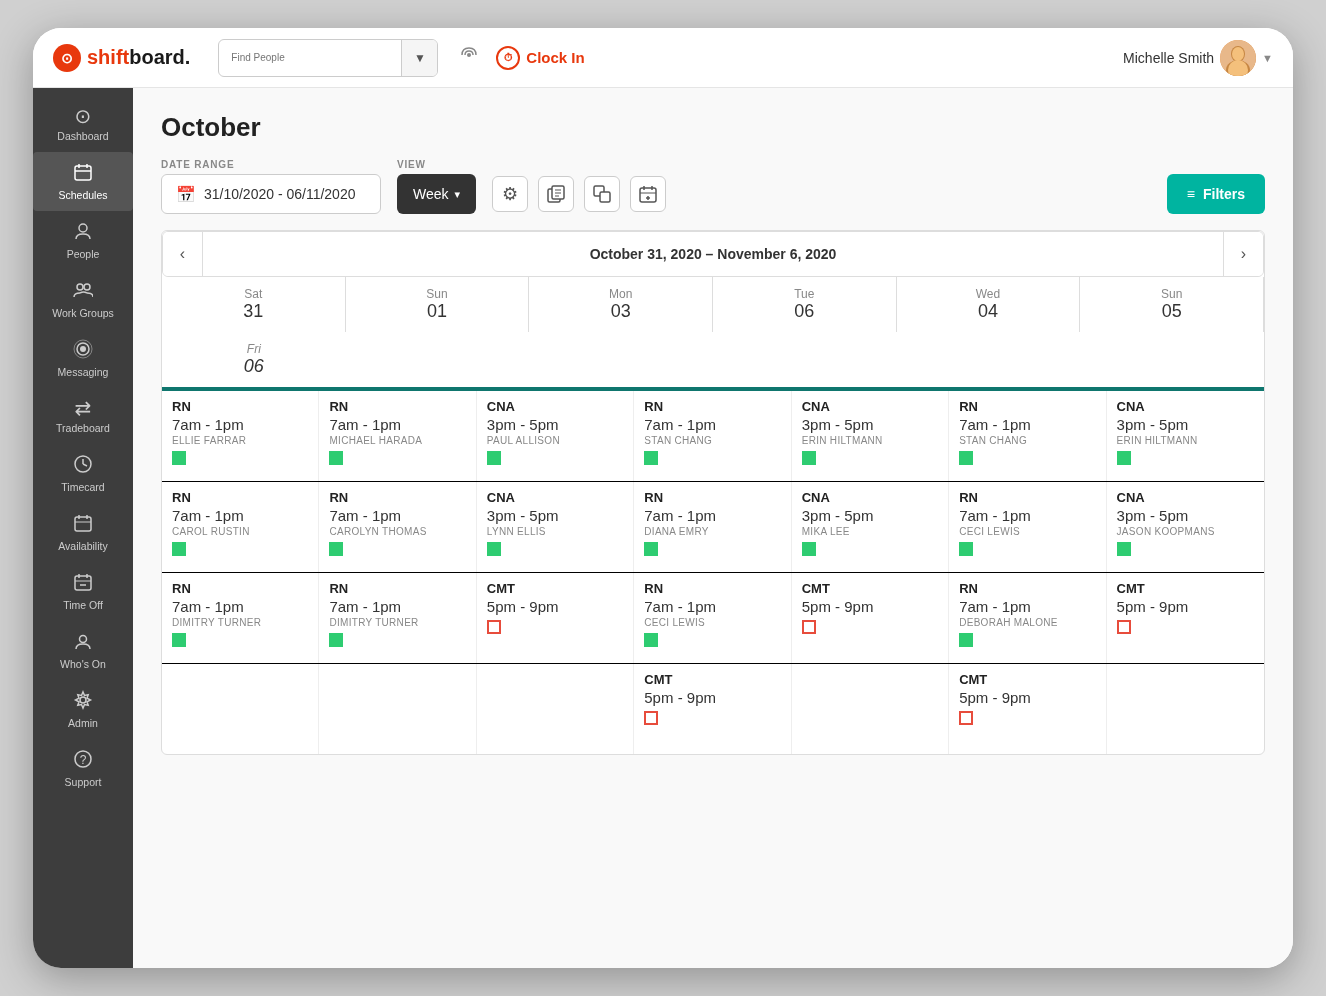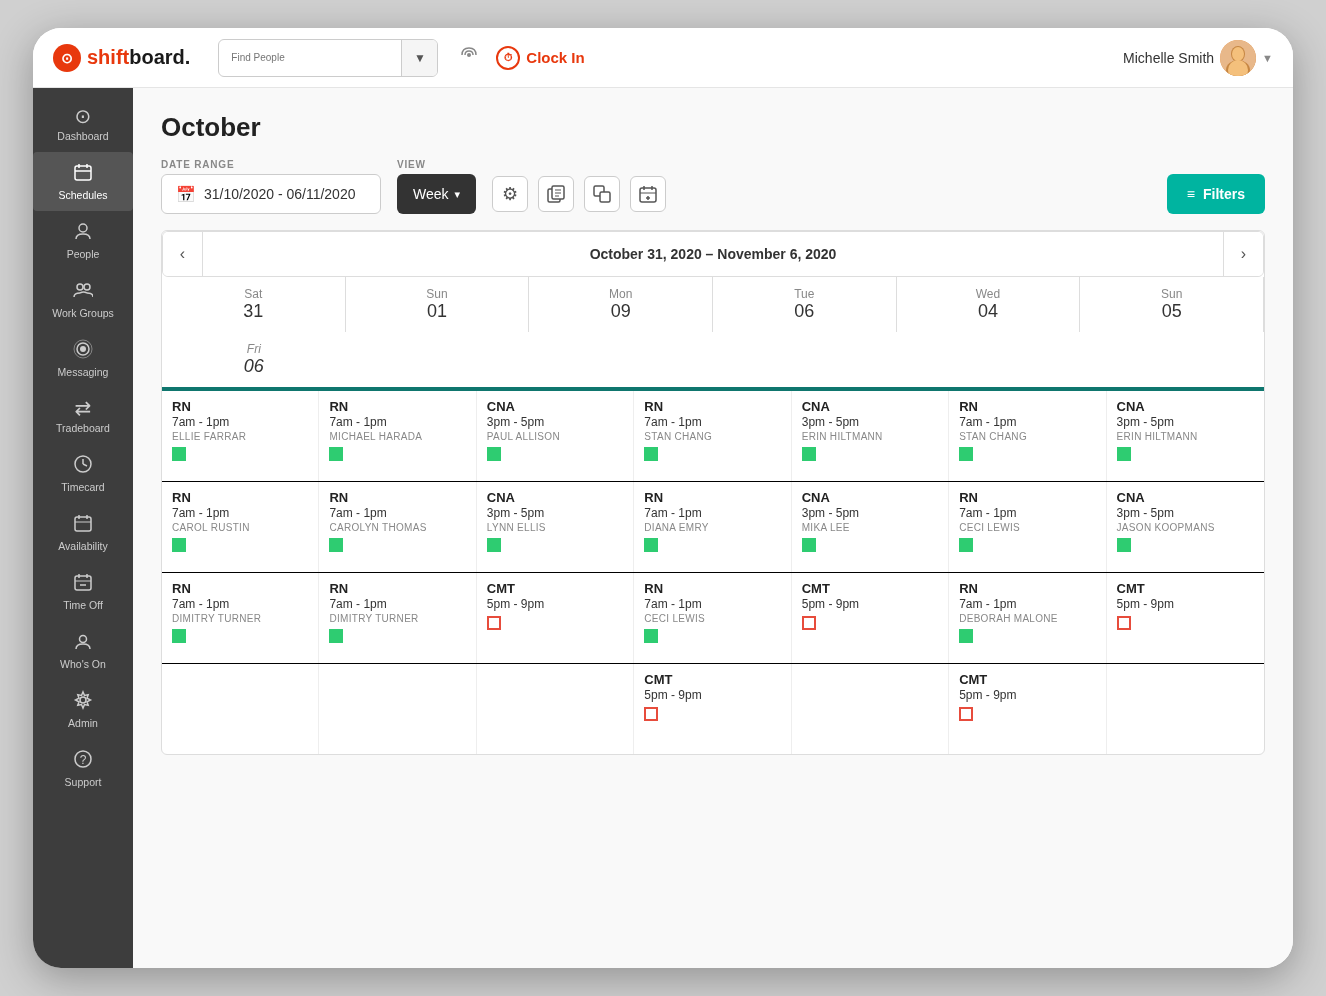--- a/index.html
+++ b/index.html
@@ -341,21 +341,21 @@
     .shift-block {
       margin-bottom: 2px;
     }
     .shift-role {
       font-size: 13px;
       font-weight: 700;
       color: #222;
       line-height: 1.2;
     }
     .shift-time {
-      font-size: 12px;
+      font-size: 15px;
       color: #333;
       line-height: 1.3;
     }
     .shift-name {
       font-size: 10px;
       color: #888;
       text-transform: uppercase;
       letter-spacing: 0.3px;
       line-height: 1.3;
     }
@@ -604,21 +604,21 @@
           <div class="cal-header-cell">
             <div class="cal-day-name">Sat</div>
             <div class="cal-day-num">31</div>
           </div>
           <div class="cal-header-cell">
             <div class="cal-day-name">Sun</div>
             <div class="cal-day-num">01</div>
           </div>
           <div class="cal-header-cell">
             <div class="cal-day-name">Mon</div>
-            <div class="cal-day-num">09</div>
+            <div class="cal-day-num">03</div>
           </div>
           <div class="cal-header-cell">
             <div class="cal-day-name">Tue</div>
             <div class="cal-day-num">06</div>
           </div>
           <div class="cal-header-cell">
             <div class="cal-day-name">Wed</div>
             <div class="cal-day-num">04</div>
           </div>
           <div class="cal-header-cell">

